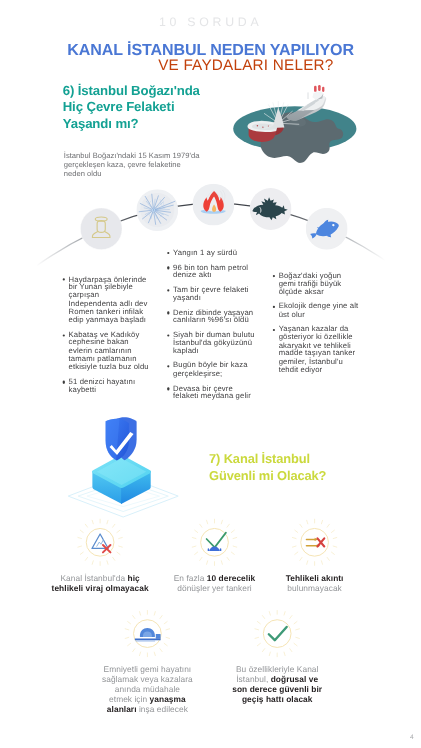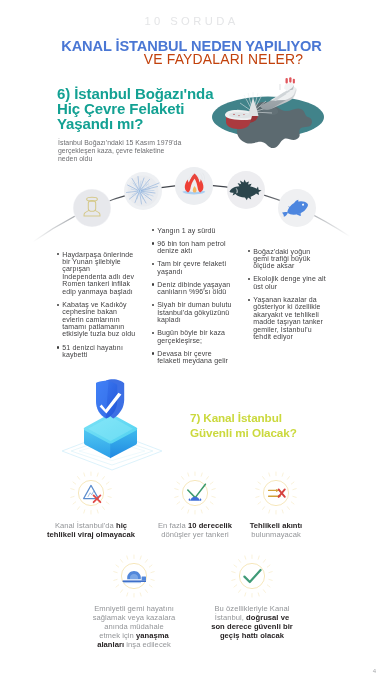--- a/index.html
+++ b/index.html
@@ -9,21 +9,21 @@
 
   
   #kicker{left:0;top:15px;width:383px;text-align:center;font-size:11.2px;letter-spacing:3.4px;
           color:#e4e5e7;font-weight:400;}
   #title1{left:0;top:38px;width:383px;text-align:center;font-size:14.6px;font-weight:700;
           letter-spacing:-0.1px;color:#4a77d4;}
   #title2{left:0;top:51px;width:383px;text-align:center;font-size:13.9px;font-weight:400;
           letter-spacing:0.2px;color:#c2410c;margin-left:32px;}
 
   
-  #s6title{left:57px;top:86px;width:190px;font-size:15px;font-weight:700;line-height:15.2px;
+  #s6title{left:57px;top:75px;width:190px;font-size:12px;font-weight:700;line-height:15.2px;
            color:#13a193;letter-spacing:-0.1px;}
   #s6sub{left:58px;top:139px;width:150px;white-space:nowrap;font-size:6.9px;line-height:7.9px;color:#6d6e71;
          letter-spacing:0.02px;}
 
   
   #shipart{left:196px;top:62px;width:180px;height:120px;}
 
   
   #arcsvg{left:0;top:160px;width:383px;height:110px;}
   .node{width:38px;height:38px;border-radius:50%;}
@@ -401,21 +401,21 @@
         <path d="M20.8 34.8 L20.8 33.2 C20.8 32.4 21.8 32.2 22.2 33 L22.8 34.8Z" fill="#3f6fd8"></path>
         <path d="M33.2 34.8 L33.2 33.2 C33.2 32.4 32.2 32.2 31.8 33 L31.2 34.8Z" fill="#3f6fd8"></path>
       </svg>
     </div>
     <div class="feattext">
       <span>En fazla </span><b>10 derecelik</b><br>
       <span>dönüşler yer tankeri</span>
     </div>
   </div>
 
-  <div class="abs feat" id="feat3" style="left:216px;top:466px;width:120px;">
+  <div class="abs feat" id="feat3" style="left:226px;top:466px;width:120px;">
     <div class="featicon">
       <svg viewBox="0 0 54 54" width="54" height="54">
         <g stroke="#f5e7bc" stroke-width="0.7" stroke-linecap="round" opacity="0.8">
           <path d="M27 6 L27 9.4"></path>
             <path d="M34.2 7 L33.2 10.2"></path>
             <path d="M40.4 10.6 L38.4 13.3"></path>
           <path d="M45 16 L42.3 18.1"></path>
             <path d="M47.2 22.6 L43.9 23.6"></path>
             <path d="M47.2 31.4 L43.9 30.4"></path>
           <path d="M45 38 L42.3 35.9"></path>

